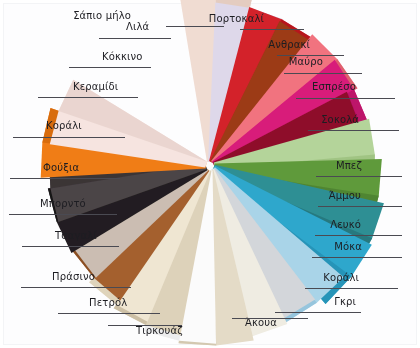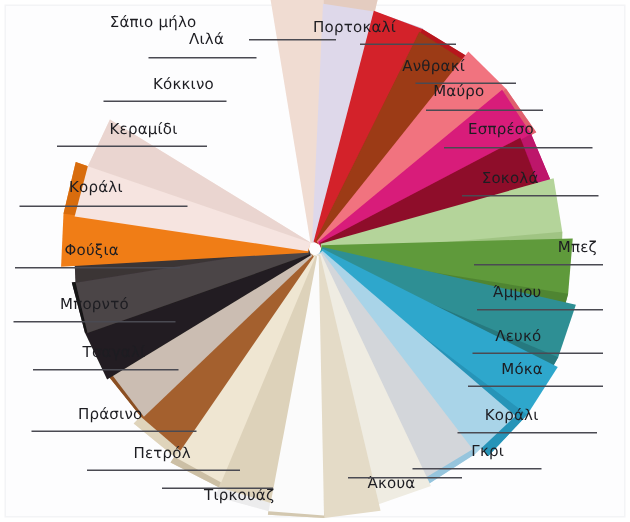--- a/index.html
+++ b/index.html
@@ -171,39 +171,39 @@
       <div class="lbl r" style="left: 323px; top: 62px;">Μαύρο</div>
       <div class="leader" style="left: 284px; top: 73px; width: 78px;"></div>
       <div class="lbl r" style="left: 356px; top: 87px;">Εσπρέσο</div>
       <div class="leader" style="left: 296px; top: 98px; width: 99px;"></div>
       <div class="lbl l" style="left: 73px; top: 87px;">Κεραμίδι</div>
       <div class="leader" style="left: 38px; top: 97px; width: 100px;"></div>
       <div class="lbl r" style="left: 359px; top: 120px;">Σοκολά</div>
       <div class="leader" style="left: 308px; top: 130px; width: 91px;"></div>
       <div class="lbl l" style="left: 46px; top: 126px;">Κοράλι</div>
       <div class="leader" style="left: 13px; top: 137px; width: 112px;"></div>
-      <div class="lbl r" style="left: 362px; top: 166px; margin-left: 36px;">Μπεζ</div>
+      <div class="lbl r" style="left: 362px; top: 166px;">Μπεζ</div>
       <div class="leader" style="left: 316px; top: 176px; width: 86px;"></div>
       <div class="lbl l" style="left: 43px; top: 168px;">Φούξια</div>
       <div class="leader" style="left: 10px; top: 178px; width: 110px;"></div>
       <div class="lbl r" style="left: 361px; top: 196px;">Άμμου</div>
       <div class="leader" style="left: 318px; top: 206px; width: 84px;"></div>
       <div class="lbl l" style="left: 40px; top: 204px;">Μπορντό</div>
       <div class="leader" style="left: 9px; top: 214px; width: 108px;"></div>
       <div class="lbl r" style="left: 361px; top: 225px;">Λευκό</div>
       <div class="leader" style="left: 315px; top: 235px; width: 87px;"></div>
       <div class="lbl l" style="left: 55px; top: 236px;">Τσαγαλί</div>
       <div class="leader" style="left: 22px; top: 246px; width: 97px;"></div>
       <div class="lbl r" style="left: 362px; top: 247px; text-align: center;">Μόκα</div>
       <div class="leader" style="left: 312px; top: 257px; width: 90px;"></div>
       <div class="lbl r" style="left: 359px; top: 278px;">Κοράλι</div>
       <div class="leader" style="left: 305px; top: 288px; width: 93px;"></div>
       <div class="lbl l" style="left: 52px; top: 277px;">Πράσινο</div>
       <div class="leader" style="left: 21px; top: 287px; width: 110px;"></div>
-      <div class="lbl r" style="left: 336px; top: 302px; padding-left: 42px;">Γκρι</div>
+      <div class="lbl r" style="left: 356px; top: 302px; padding-left: 42px;">Γκρι</div>
       <div class="leader" style="left: 275px; top: 312px; width: 86px;"></div>
       <div class="lbl l" style="left: 89px; top: 303px;">Πετρόλ</div>
       <div class="leader" style="left: 58px; top: 313px; width: 102px;"></div>
       <div class="lbl r" style="left: 277px; top: 323px;">Άκουα</div>
       <div class="leader" style="left: 232px; top: 318px; width: 76px;"></div>
       <div class="lbl l" style="left: 136px; top: 331px;">Τιρκουάζ</div>
       <div class="leader" style="left: 108px; top: 325px; width: 74px;"></div>
     </div>
 
 </div>

